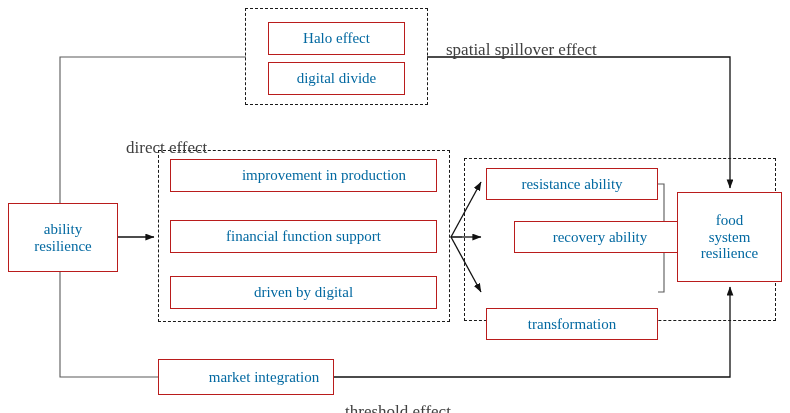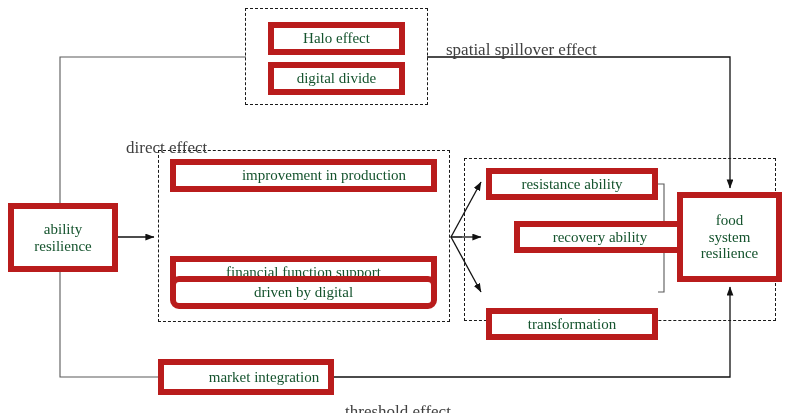--- a/index.html
+++ b/index.html
@@ -1,23 +1,23 @@
 <!DOCTYPE html>
 <html><head>
 <meta charset="utf-8">
 <style>
   html,body{margin:0;padding:0;background:#ffffff;}
   body{width:790px;height:413px;overflow:hidden;
        font-family:"Liberation Serif","DejaVu Serif",serif;color:#111;}
   #stage{position:relative;width:790px;height:413px;background:#fff;}
 
-  .solidbox{position:absolute;border:6px solid #b91c1c;background:#fff;
+  .solidbox{position:absolute;border:1px solid #b91c1c;background:#fff;
             box-sizing:border-box;display:flex;align-items:center;
             justify-content:center;text-align:center;line-height:1.12;
-            font-size:15px;color:#14532d;overflow:hidden;}
+            font-size:15px;color:#0369a1;overflow:hidden;}
   .dashbox{position:absolute;border:1px dashed #1a1a1a;background:transparent;
            box-sizing:border-box;}
   .lbl{position:absolute;font-size:17px;color:#404040;white-space:nowrap;margin-top:12px;}
   svg.lines{position:absolute;left:0;top:0;width:790px;height:413px;
             pointer-events:none;}
 </style>
 </head>
 <body>
 
 <div id="stage">
@@ -62,23 +62,23 @@
       <span>resilience</span>
     </span>
   </div>
 
   <div class="solidbox" style="left:268px;top:22px;width:137px;height:33px;">Halo effect</div>
 
   <div class="solidbox" style="left:268px;top:62px;width:137px;height:33px;">digital divide</div>
 
   <div class="solidbox" style="left:170px;top:159px;width:267px;height:33px;padding-left:41px;">improvement in production</div>
 
-  <div class="solidbox" style="left:170px;top:220px;width:267px;height:33px;margin-top:36px;">financial function support</div>
+  <div class="solidbox" style="left:170px;top:220px;width:267px;height:33px;">financial function support</div>
 
-  <div class="solidbox" style="left:170px;top:276px;width:267px;height:33px;border-radius:9px;">driven by digital</div>
+  <div class="solidbox" style="left:170px;top:276px;width:267px;height:33px;">driven by digital</div>
 
   <div class="solidbox" style="left:486px;top:168px;width:172px;height:32px;">resistance ability</div>
 
   <div class="solidbox" style="left:514px;top:221px;width:172px;height:32px;">recovery ability</div>
 
   <div class="solidbox" style="left:486px;top:276px;width:172px;height:32px;margin-top:32px;">transformation</div>
 
   <div class="solidbox" style="left:677px;top:192px;width:105px;height:90px;">
     <span>
       <span>food</span><br>

